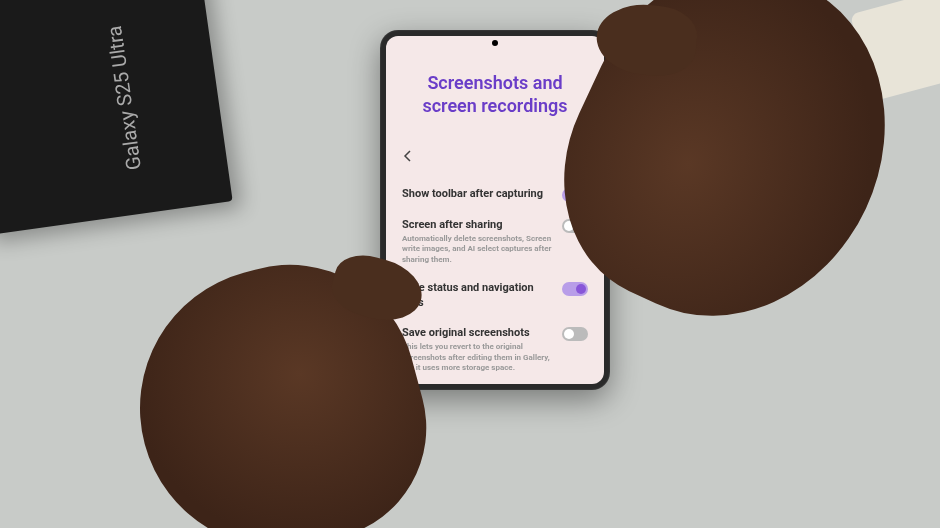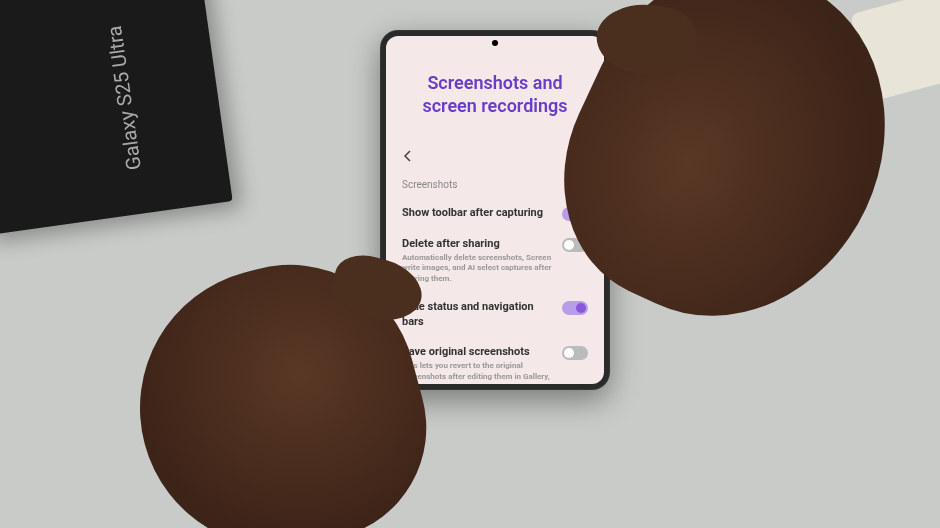--- a/index.html
+++ b/index.html
@@ -223,34 +223,33 @@
     <div class="notch"></div>
     <div class="screen-content">
       <div class="page-title">Screenshots and screen recordings</div>
 
       <div class="back-arrow">
         <svg width="10" height="14" viewBox="0 0 10 14">
           <path d="M8 2 L3 7 L8 12" stroke="#444" stroke-width="1.5" fill="none"></path>
         </svg>
       </div>
 
-      <div class="section-header">Screenshots</div>
 
       <div class="setting-item">
         <div class="setting-text">
           <div class="setting-title">Show toolbar after capturing</div>
         </div>
         <div class="toggle on">
           <div class="toggle-thumb"></div>
         </div>
       </div>
 
       <div class="setting-item">
         <div class="setting-text">
-          <div class="setting-title">Delete after sharing</div>
+          <div class="setting-title">Screen after sharing</div>
           <div class="setting-desc">Automatically delete screenshots, Screen write images, and AI select captures after sharing them.</div>
         </div>
         <div class="toggle off">
           <div class="toggle-thumb"></div>
         </div>
       </div>
 
       <div class="setting-item">
         <div class="setting-text">
           <div class="setting-title">Hide status and navigation bars</div>

